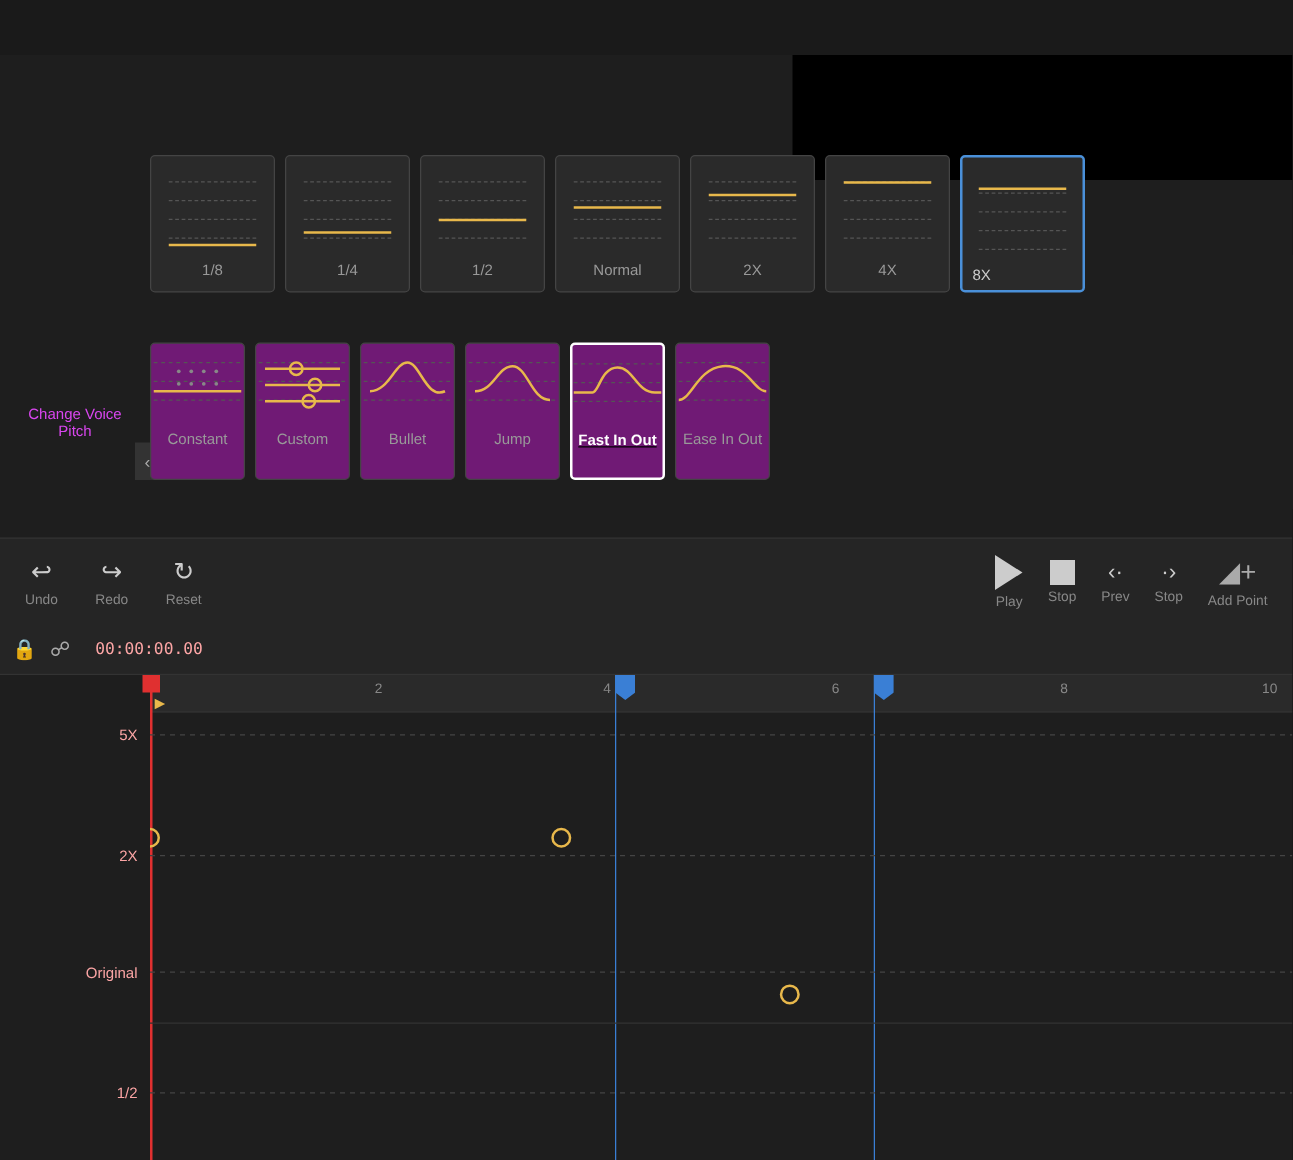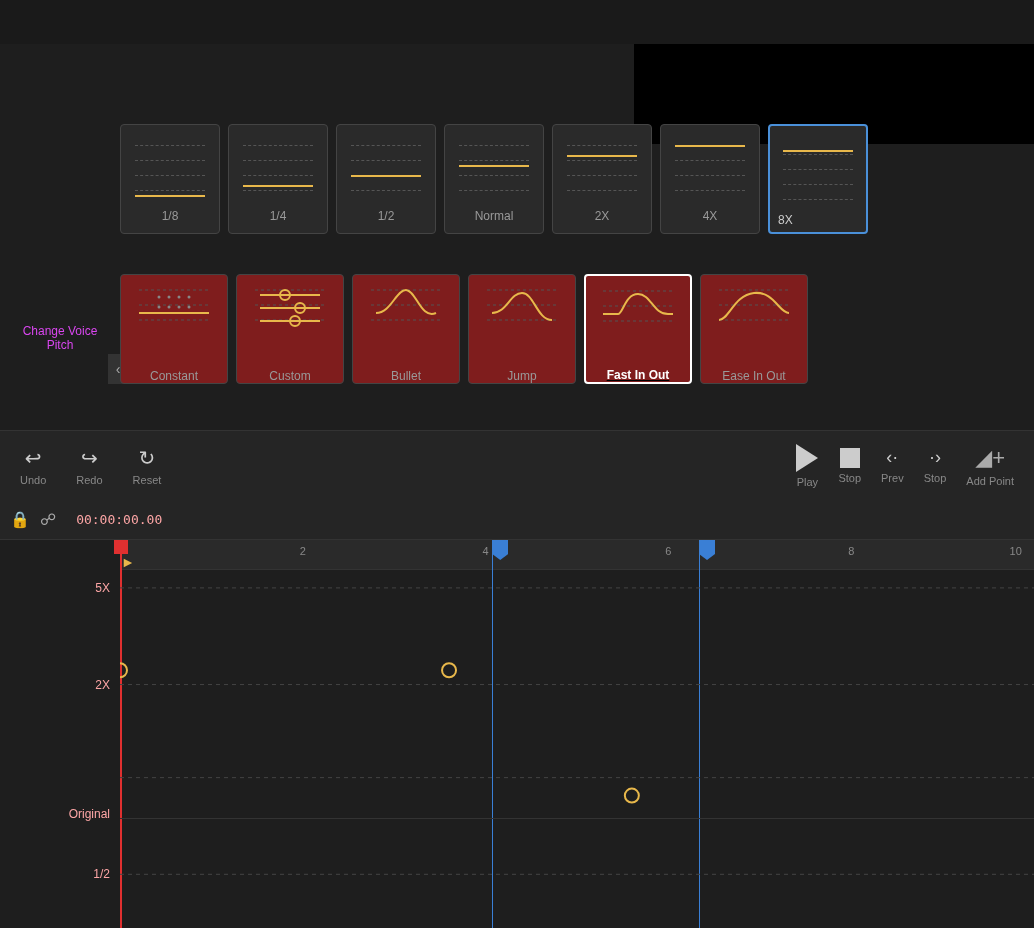--- a/index.html
+++ b/index.html
@@ -103,29 +103,29 @@
     
     .pitch-row {
       position: absolute;
       top: 230px;
       left: 120px;
       display: flex;
       gap: 8px;
     }
 
     .pitch-card {
-      width: 108px;
+      width: 76px;
       height: 110px;
-      background: #7f1d1d;
+      background: #701a75;
       border: 1px solid #444;
       border-radius: 4px;
       display: flex;
       flex-direction: column;
       align-items: center;
-      justify-content: space-between;
+      justify-content: flex-start;
       cursor: pointer;
     }
 
     .pitch-card.active {
       border: 2px solid #fff;
       text-decoration: underline;
     }
 
     .pitch-card .card-label {
       color: #999;
@@ -630,21 +630,21 @@
 
   <div class="timecode-bar">
     <span class="lock-icon">🔒</span>
     <span class="chain-icon">☍</span>
     <span class="timecode">00:00:00.00</span>
   </div>
 
   <div class="y-axis">
     <span class="y-label" style="top: 5%;">5X</span>
     <span class="y-label" style="top: 32%;">2X</span>
-    <span class="y-label" style="top: 58%; margin-top: 36px;">Original</span>
+    <span class="y-label" style="top: 58%;">Original</span>
     <span class="y-label" style="top: 85%;">1/2</span>
   </div>
 
   <div class="ruler">
     <div class="ruler-marks">
       <span class="ruler-label" style="left: 20%;">2</span>
       <span class="ruler-label" style="left: 40%;">4</span>
       <span class="ruler-label" style="left: 60%;">6</span>
       <span class="ruler-label" style="left: 80%;">8</span>
       <span class="ruler-label" style="left: 98%;">10</span>

